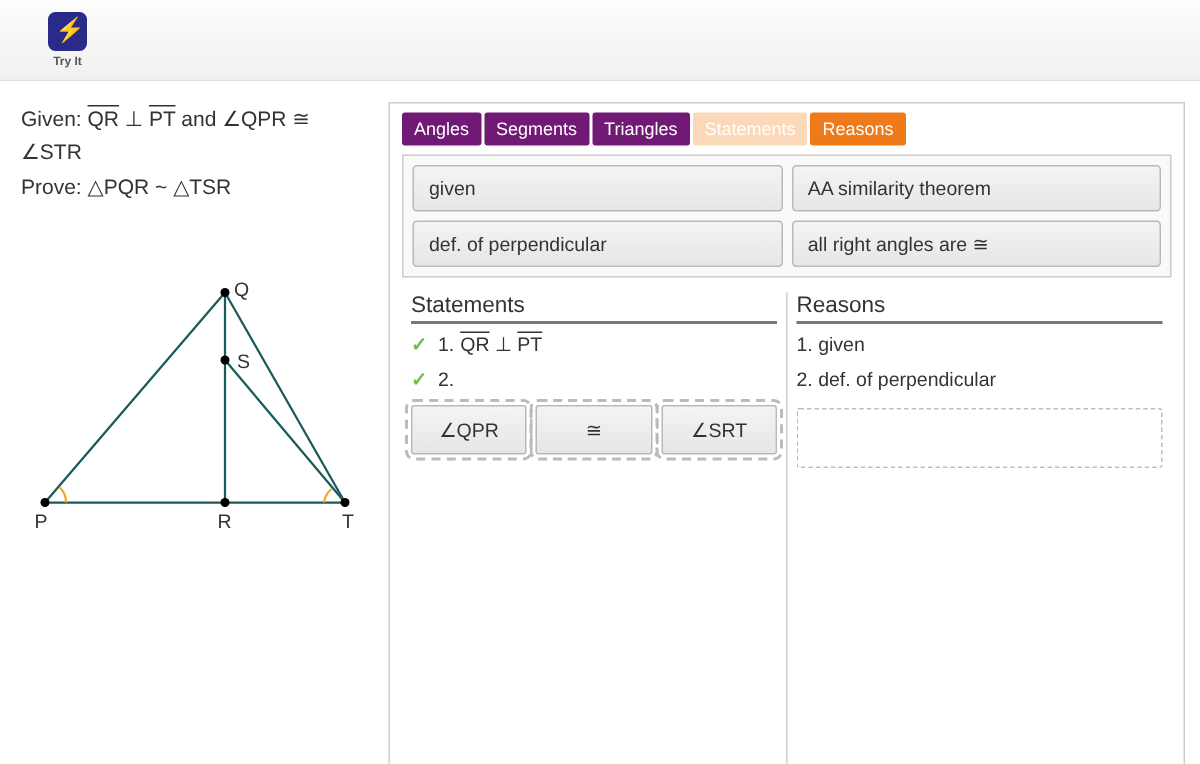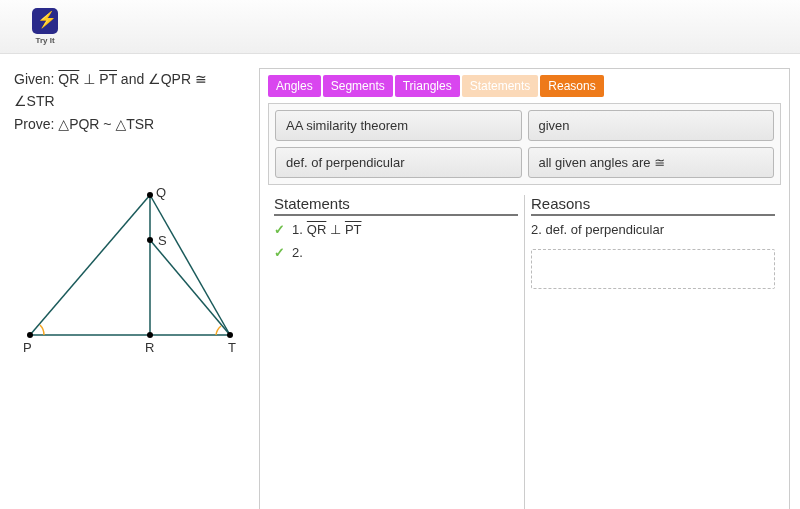--- a/index.html
+++ b/index.html
@@ -19,21 +19,21 @@
   
   .diagram { position:relative; width:220px; height:170px; margin-top:50px; margin-left:6px;}
   .diagram svg { position:absolute; left:0; top:0; }
   .pt-label{ position:absolute; font-size:13px; }
   
   .hint-btn { position:absolute; bottom:0; left:0; width:230px; height:28px; background:linear-gradient(#fefefe,#e8e8e8); border:1px solid #bbb; border-radius:0; font-size:13px; color:#444; cursor:pointer;text-align:right;}
   
   .right { flex:1; border:1px solid #ccc; padding:6px 8px 8px 8px; display:flex; flex-direction:column;}
   .tabs { display:flex; gap:2px; margin-bottom:6px;}
   .tab { padding:4px 8px; font-size:12px; color:#fff; border-radius:2px; cursor:pointer;}
-  .tab.light { background:#d946ef; }
+  .tab.light { background:#701a75; }
   .tab.vlight { background:#fbd9b8; color:#fff;}
   .tab.active { background:#ee7a1a; }
   
   .tile-area { border:1px solid #ccc; background:#f9f9f9; padding:6px; display:grid; grid-template-columns:1fr 1fr; gap:6px;}
   .tile { background:linear-gradient(#f4f4f4,#e6e6e6); border:1px solid #b8b8b8; border-radius:3px; padding:7px 10px; font-size:13px; cursor:grab;}
   
   .proof { display:flex; margin-top:10px; flex:1;}
   .proof-col { flex:1; padding:0 6px;}
   .proof-col.left-col { border-right:1px solid #ccc;}
   .proof-head { font-size:15px; border-bottom:2px solid #777; padding-bottom:2px; margin-bottom:6px;}
@@ -101,41 +101,49 @@
   <div class="right">
     <div class="tabs">
       <div class="tab light">Angles</div>
       <div class="tab light">Segments</div>
       <div class="tab light">Triangles</div>
       <div class="tab vlight">Statements</div>
       <div class="tab active">Reasons</div>
     </div>
 
     <div class="tile-area">
+      <div class="tile">given</div>
       <div class="tile">AA similarity theorem</div>
-      <div class="tile">given</div>
       <div class="tile">def. of perpendicular</div>
-      <div class="tile">all given angles are ≅</div>
+      <div class="tile">all right angles are ≅</div>
     </div>
 
     <div class="proof">
       <div class="proof-col left-col">
         <div class="proof-head">Statements</div>
         <div class="st-row">
           <span class="chk">✓</span>
           <span class="num">1.</span>
           <span class="st-txt"><span class="over">QR</span> ⊥ <span class="over">PT</span></span>
         </div>
         <div class="st-row">
           <span class="chk">✓</span>
           <span class="num">2.</span>
         </div>
+        <div class="drag-row">
+          <div class="drag-tile">∠QPR</div>
+          <div class="drag-tile">≅</div>
+          <div class="drag-tile">∠SRT</div>
+        </div>
       </div>
       <div class="proof-col">
         <div class="proof-head">Reasons</div>
+        <div class="st-row">
+          <span class="st-txt">1. given</span>
+        </div>
         <div class="st-row">
           <span class="st-txt">2. def. of perpendicular</span>
         </div>
         <div class="drop-zone"></div>
       </div>
     </div>
   </div>
 </div>
 
 <div class="footer">

